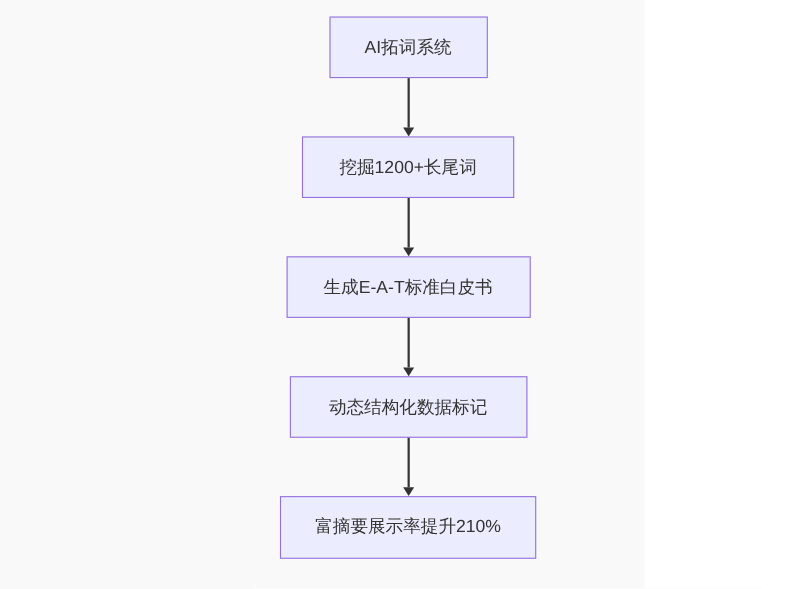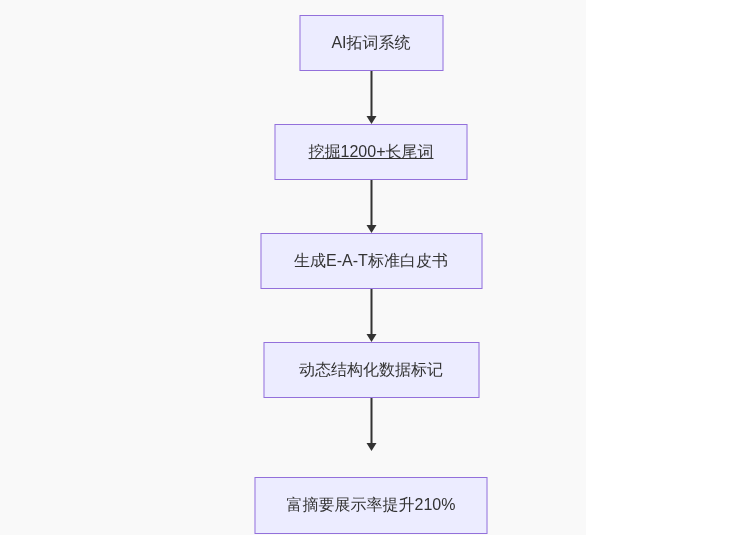--- a/index.html
+++ b/index.html
@@ -27,24 +27,24 @@
     display: flex;
     align-items: center;
     justify-content: center;
     background: #ECECFF;
     border: 1px solid #9370DB;
     color: #333333;
     font-size: 16px;
     white-space: nowrap;
   }
   .node.n1 { min-width: 144px; }
-  .node.n2 { min-width: 193px; text-decoration: underline; }
+  .node.n2 { min-width: 193px; }
   .node.n3 { min-width: 222px; text-align: right; }
   .node.n4 { min-width: 216px; }
-  .node.n5 { min-width: 233px; height: 57px; margin-top: 26px; }
+  .node.n5 { min-width: 233px; height: 57px; }
   .arrow {
     height: 53px;
     display: flex;
     flex-direction: column;
     align-items: center;
   }
   .arrow .line {
     width: 2px;
     flex: 1;
     background: #333333;

